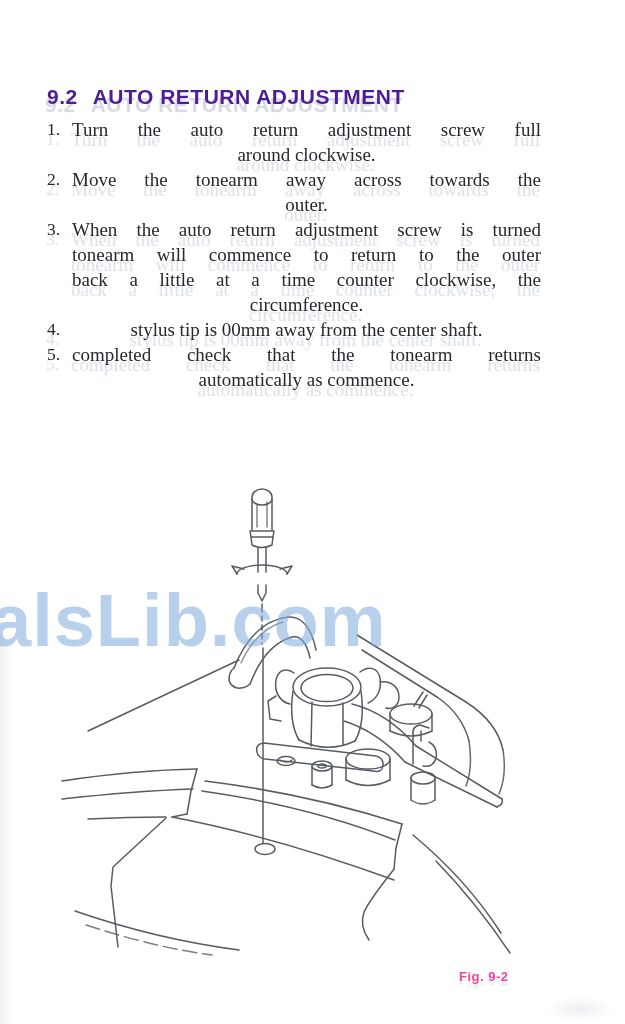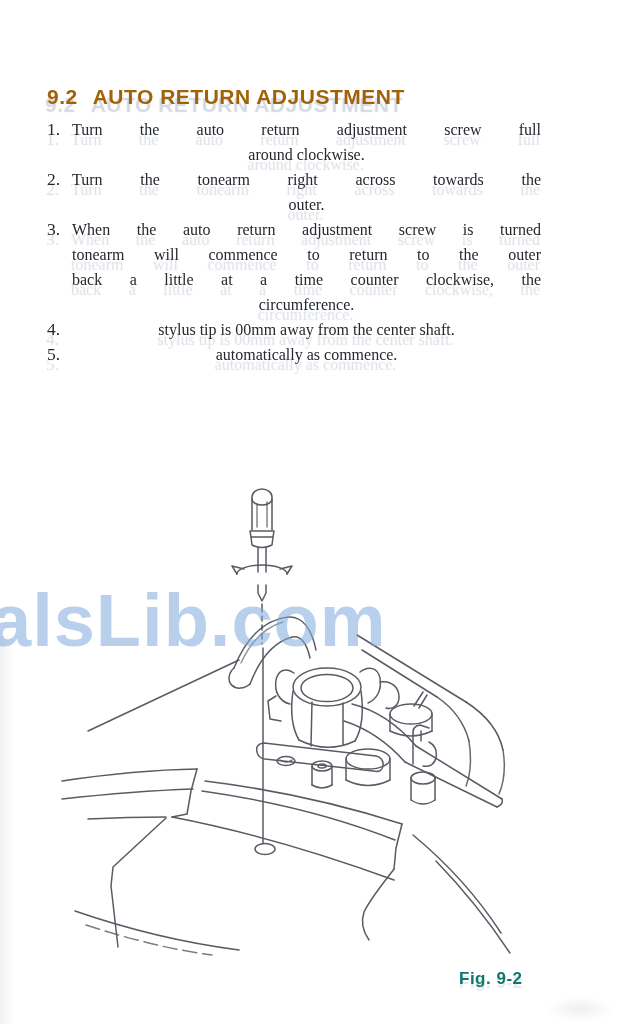--- a/index.html
+++ b/index.html
@@ -13,53 +13,53 @@
   }
   
   .content{position:absolute;left:47px;top:84px;width:494px;}
   .heading{
     margin:0 0 7px 0;
     font-family:"Liberation Sans", sans-serif;
     font-weight:bold;
     font-size:21px;
     line-height:26px;
     letter-spacing:0.5px;
-    color:#a16207;
+    color:#4c1d95;
     text-shadow:-2px 8px 1px rgba(120,135,162,0.32);
   }
   .heading .sec-num{margin-right:15px;}
   .steps{position:relative;}
   .step{position:relative;padding-left:25px;}
   .step-num{
     position:absolute;left:0;top:0;width:23px;
     font-size:17.5px;line-height:25px;font-weight:500;
     text-shadow:-1px 10px 1px rgba(120,135,162,0.28);
   }
   .sline{
     width:469px;
-    font-size:16px;line-height:25px;font-weight:500;
+    font-size:19px;line-height:25px;font-weight:500;
     white-space:normal;
     text-shadow:-1px 10px 1px rgba(120,135,162,0.28);
   }
   .jl{text-align:justify;text-align-last:justify;}
   .ll{text-align:center;}
   
   .fig-svg{position:absolute;left:0;top:0;width:625px;height:1024px;}
   .fig-svg path,.fig-svg ellipse{fill:none;stroke:#575c63;stroke-width:1.5;stroke-linecap:round;stroke-linejoin:round;}
   .watermark{
     position:absolute;left:-10px;top:584px;
     font-family:"Liberation Sans", sans-serif;
     font-weight:bold;font-size:74px;line-height:1;letter-spacing:1px;
     color:rgba(125,170,221,0.55);
     white-space:nowrap;
   }
   .fig-caption{
     position:absolute;left:459px;top:969px;
     font-family:"Liberation Sans", sans-serif;
-    font-weight:bold;font-size:17px;letter-spacing:0.5px;color:#0f766e;
+    font-weight:bold;font-size:13px;letter-spacing:0.5px;color:#ec4899;
     text-shadow:0 4px 1px rgba(130,140,160,0.22);
   }
   
   .noise-left{
     position:absolute;left:0;top:636px;width:14px;height:390px;
     background:linear-gradient(to right, rgba(150,158,172,0.14), rgba(150,158,172,0));
   }
   .noise-br{
     position:absolute;left:545px;top:996px;width:70px;height:26px;
     background:radial-gradient(ellipse at center, rgba(170,176,188,0.20), rgba(170,176,188,0) 70%);
@@ -189,39 +189,40 @@
     <div class="steps">
 
       <div class="step">
         <span class="step-num">1.</span>
         <div class="sline jl">Turn the auto return adjustment screw full</div>
         <div class="sline ll">around clockwise.</div>
       </div>
 
       <div class="step">
         <span class="step-num">2.</span>
-        <div class="sline jl">Turn the tonearm right across towards the</div>
+        <div class="sline jl">Move the tonearm away across towards the</div>
         <div class="sline ll">outer.</div>
       </div>
 
       <div class="step">
         <span class="step-num">3.</span>
         <div class="sline jl">When the auto return adjustment screw is turned</div>
         <div class="sline jl">tonearm will commence to return to the outer</div>
         <div class="sline jl">back a little at a time counter clockwise, the</div>
         <div class="sline ll">circumference.</div>
       </div>
 
       <div class="step">
         <span class="step-num">4.</span>
         <div class="sline ll">stylus tip is 00mm away from the center shaft.</div>
       </div>
 
       <div class="step">
         <span class="step-num">5.</span>
+        <div class="sline jl">completed check that the tonearm returns</div>
         <div class="sline ll">automatically as commence.</div>
       </div>
 
     </div>
   </div>
 
   <div class="fig-caption">Fig. 9-2</div>
 
   <div class="noise-left"></div>
   <div class="noise-br"></div>

